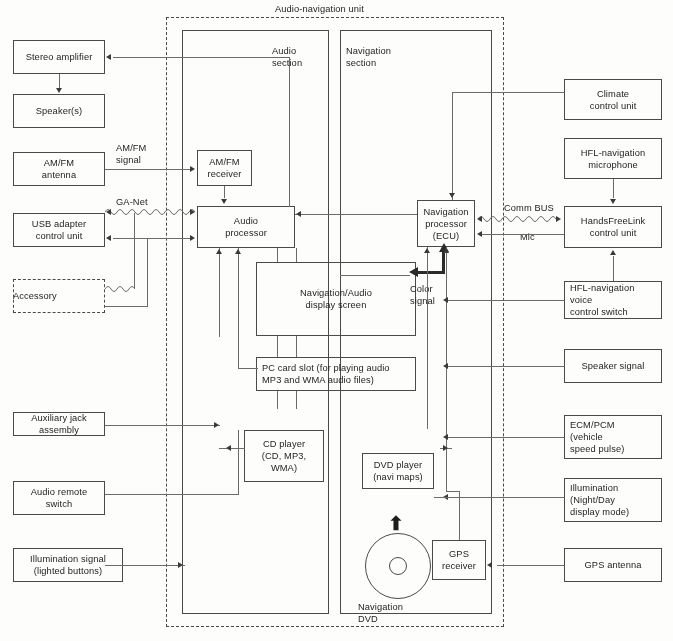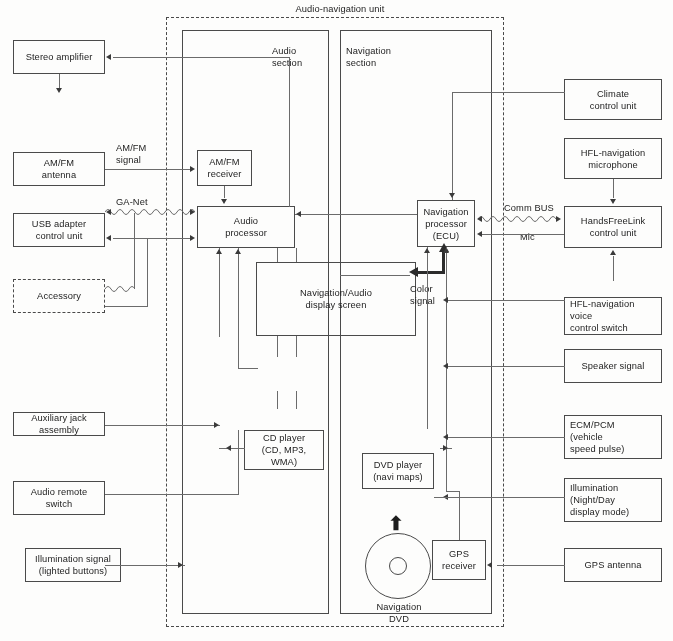--- a/index.html
+++ b/index.html
@@ -51,21 +51,21 @@
   }
   
   .lbl {
     position: absolute;
     font-size: 9.3px;
     line-height: 12px;
     color: #1d1d1d;
     white-space: pre;
     letter-spacing: 0.1px;
   }
-  .lbl.center { text-align: center; }
+  .lbl.center { }
   
   .h-line {
     position: absolute;
     height: 0;
     border-top: 1px solid #6b6b6b;
   }
   .v-line {
     position: absolute;
     width: 0;
     border-left: 1px solid #6b6b6b;
@@ -157,63 +157,65 @@
   <div class="dashed" style="left:166px; top:17px; width:338px; height:610px;"></div>
 
   <div class="section-frame" style="left:182px; top:30px; width:147px; height:584px;"></div>
   <div class="section-frame" style="left:340px; top:30px; width:152px; height:584px;"></div>
 
   <div class="lbl" style="left:272px; top:45px; width:60px;">Audio<br>section</div>
   <div class="lbl" style="left:346px; top:45px; width:70px;">Navigation<br>section</div>
 
   <div class="box" style="left:13px; top:40px; width:92px; height:34px;">Stereo amplifier</div>
 
+  <div class="box" style="left:13px; top:94px; width:92px; height:34px;">Speaker(s)</div>
 
   <div class="box" style="left:13px; top:152px; width:92px; height:34px;">AM/FM<br>antenna</div>
 
   <div class="box" style="left:13px; top:213px; width:92px; height:34px;">USB adapter<br>control unit</div>
 
   <div class="dashed" style="left:13px; top:279px; width:92px; height:34px;"></div>
   <div class="lbl center" style="left:13px; top:290px; width:92px;">Accessory</div>
 
   <div class="box" style="left:13px; top:412px; width:92px; height:24px;">Auxiliary jack<br>assembly</div>
 
   <div class="box" style="left:13px; top:481px; width:92px; height:34px;">Audio remote<br>switch</div>
 
-  <div class="box" style="left:13px; top:548px; width:96px; height:34px;margin-left:12px;">Illumination signal<br>(lighted buttons)</div>
+  <div class="box" style="left:13px; top:548px; width:110px; height:34px;">Illumination signal<br>(lighted buttons)</div>
 
   <div class="box" style="left:197px; top:150px; width:55px; height:36px;">AM/FM<br>receiver</div>
 
   <div class="box" style="left:197px; top:206px; width:98px; height:42px;">Audio<br>processor</div>
 
-  <div class="box" style="left:244px; top:430px; width:80px; height:40px;">CD player<br>(CD, MP3, WMA)</div>
+  <div class="box" style="left:244px; top:430px; width:80px; height:52px;">CD player<br>(CD, MP3, WMA)</div>
 
   <div class="box" style="left:256px; top:262px; width:160px; height:74px;">Navigation/Audio<br>display screen</div>
 
+  <div class="box left-align" style="left:256px; top:357px; width:160px; height:34px;">PC card slot (for playing audio<br>MP3 and WMA audio files)</div>
 
   <div class="box" style="left:417px; top:200px; width:58px; height:47px;">Navigation<br>processor<br>(ECU)</div>
 
 
   <div class="box" style="left:362px; top:453px; width:72px; height:36px;">DVD player<br>(navi maps)</div>
 
   <div class="box" style="left:432px; top:540px; width:54px; height:40px;">GPS<br>receiver</div>
 
   <div class="disc" style="left:365px; top:533px; width:66px; height:66px;"></div>
   <div class="disc-hole" style="left:389px; top:557px; width:18px; height:18px;"></div>
   <div class="lbl center" style="left:358px; top:601px; width:82px;">Navigation<br>DVD</div>
 
   <div class="fat-arrow" style="left:388px; top:514px;">⬆</div>
 
   <div class="box" style="left:564px; top:79px; width:98px; height:41px;">Climate<br>control unit</div>
 
   <div class="box" style="left:564px; top:138px; width:98px; height:41px;">HFL-navigation<br>microphone</div>
 
   <div class="box" style="left:564px; top:206px; width:98px; height:42px;">HandsFreeLink<br>control unit</div>
 
-  <div class="box left-align" style="left:564px; top:281px; width:98px; height:38px;margin-top:16px;">HFL-navigation voice<br>control switch</div>
+  <div class="box left-align" style="left:564px; top:281px; width:98px; height:38px;">HFL-navigation voice<br>control switch</div>
 
   <div class="box" style="left:564px; top:349px; width:98px; height:34px;">Speaker signal</div>
 
   <div class="box left-align" style="left:564px; top:415px; width:98px; height:44px;">ECM/PCM<br>(vehicle<br>speed pulse)</div>
 
   <div class="box left-align" style="left:564px; top:478px; width:98px; height:44px;">Illumination<br>(Night/Day<br>display mode)</div>
 
   <div class="box" style="left:564px; top:548px; width:98px; height:34px;">GPS antenna</div>
 
   <div class="lbl" style="left:116px; top:142px;">AM/FM<br>signal</div>

